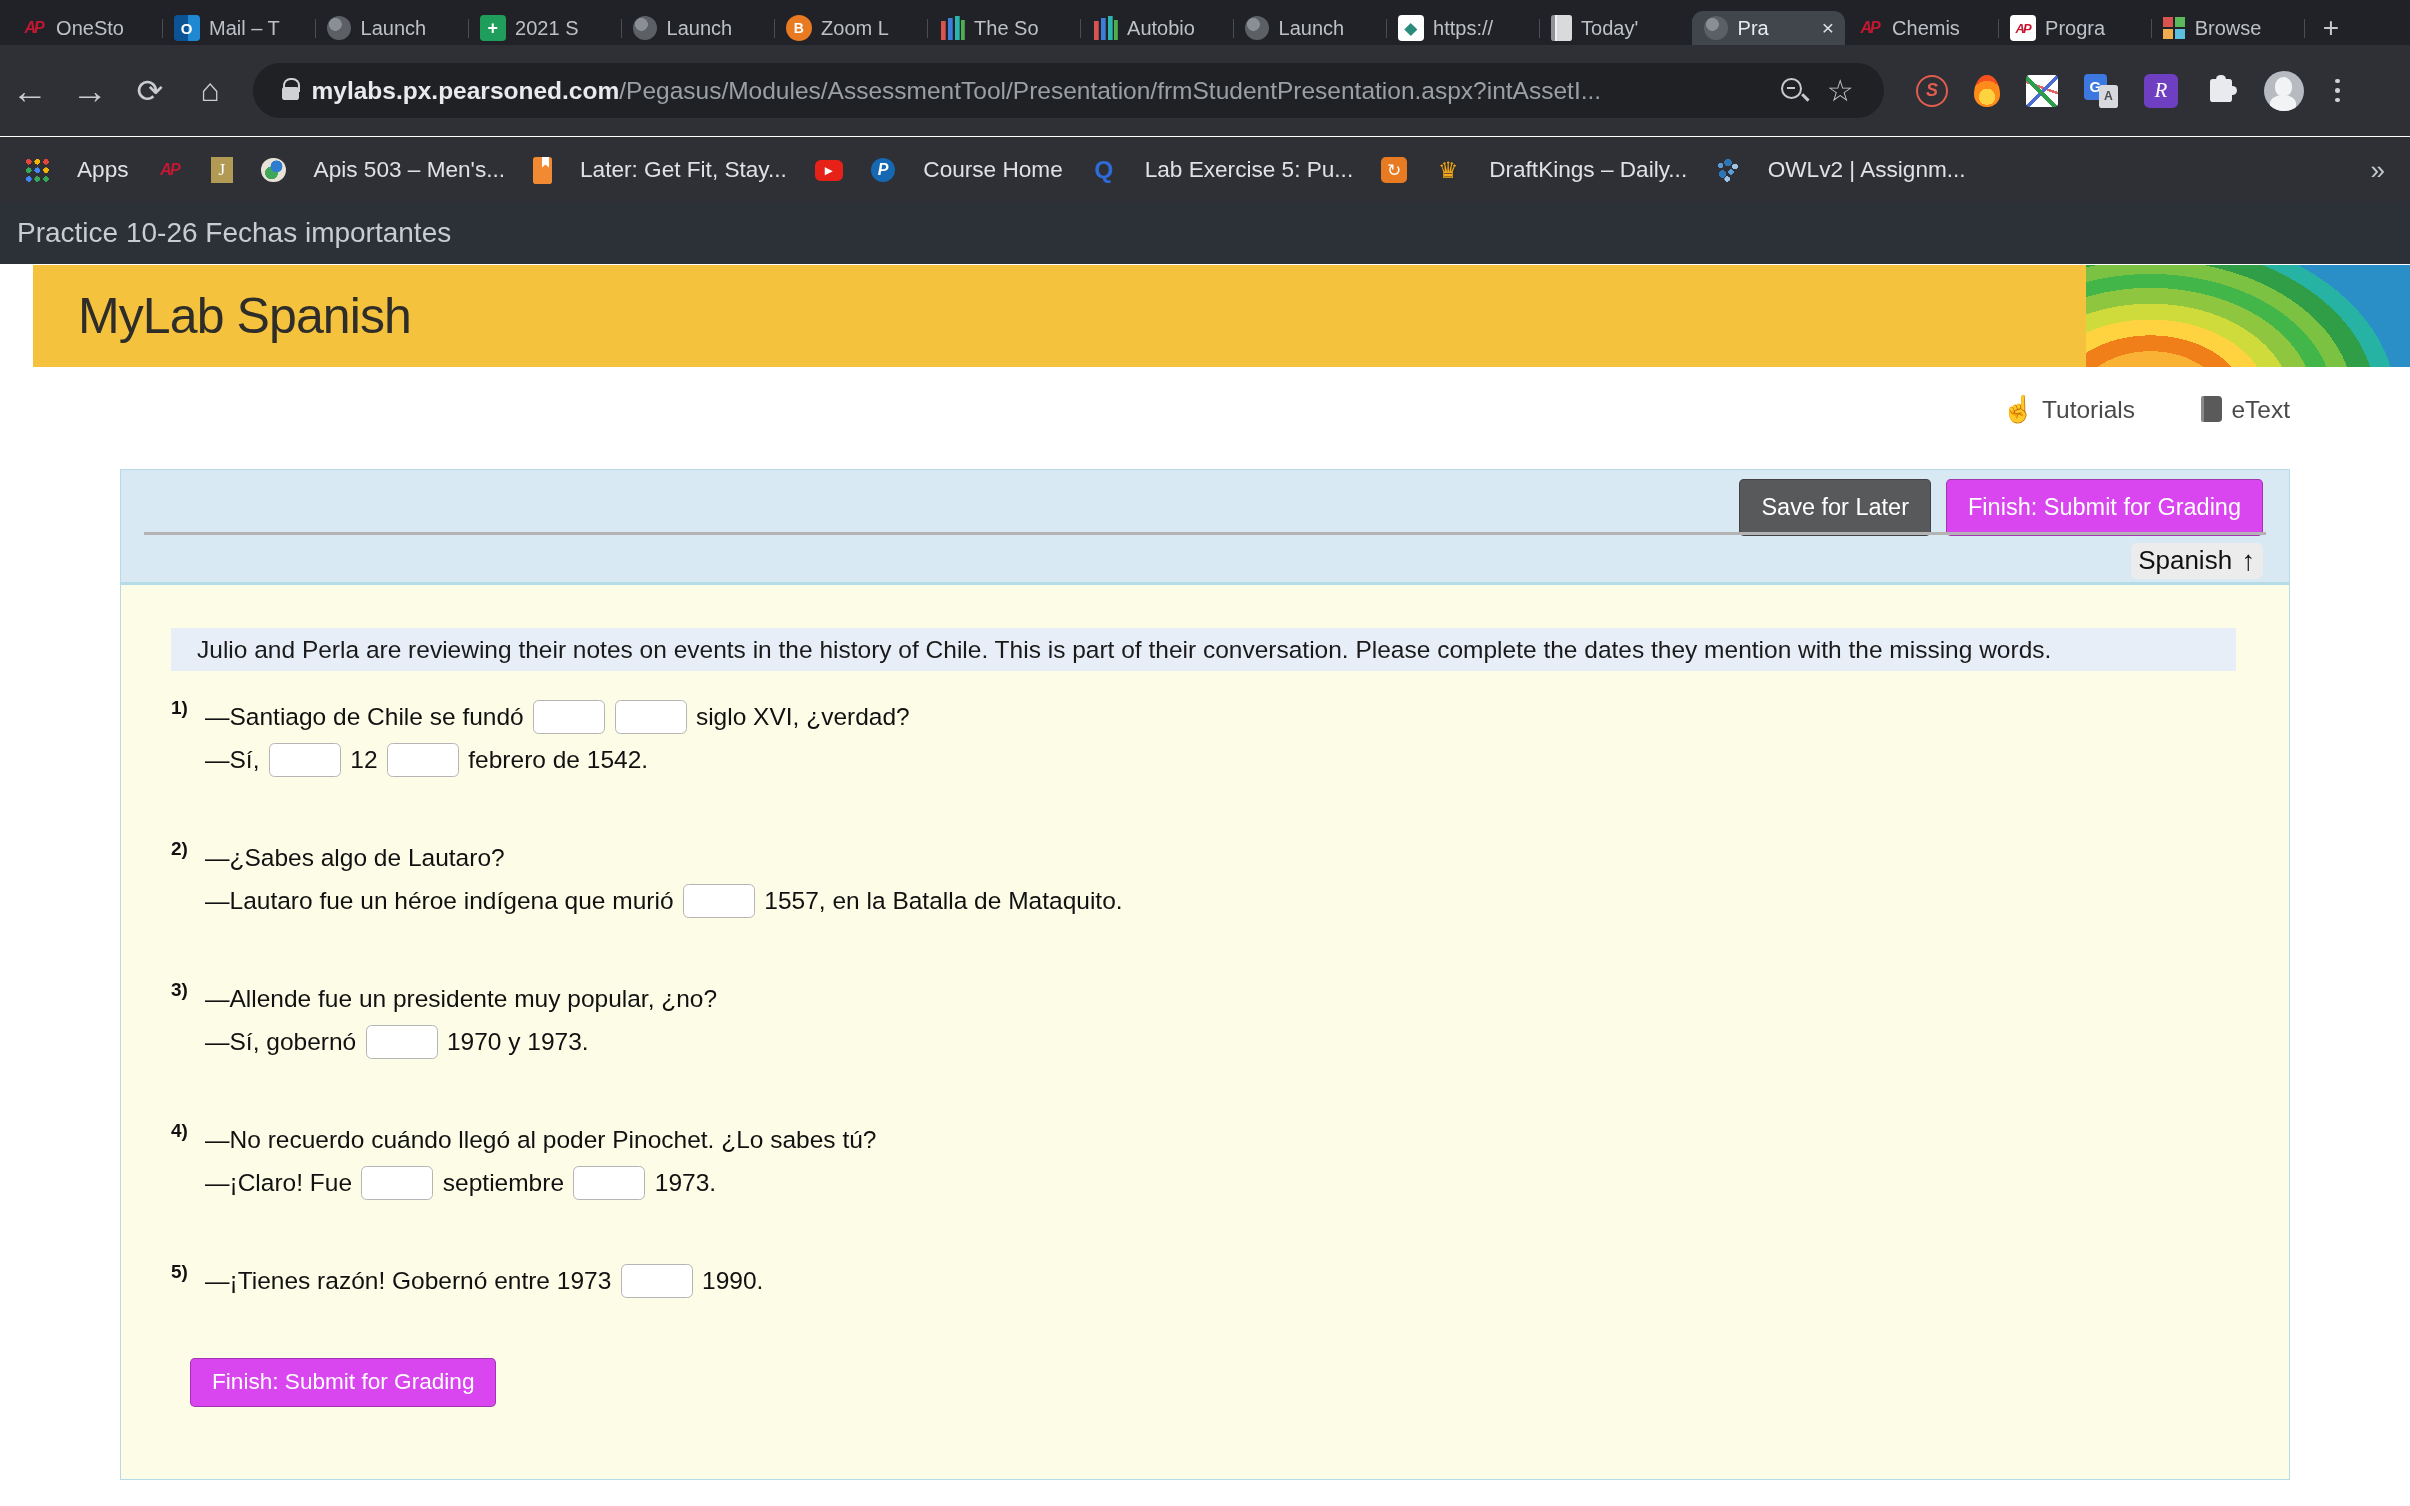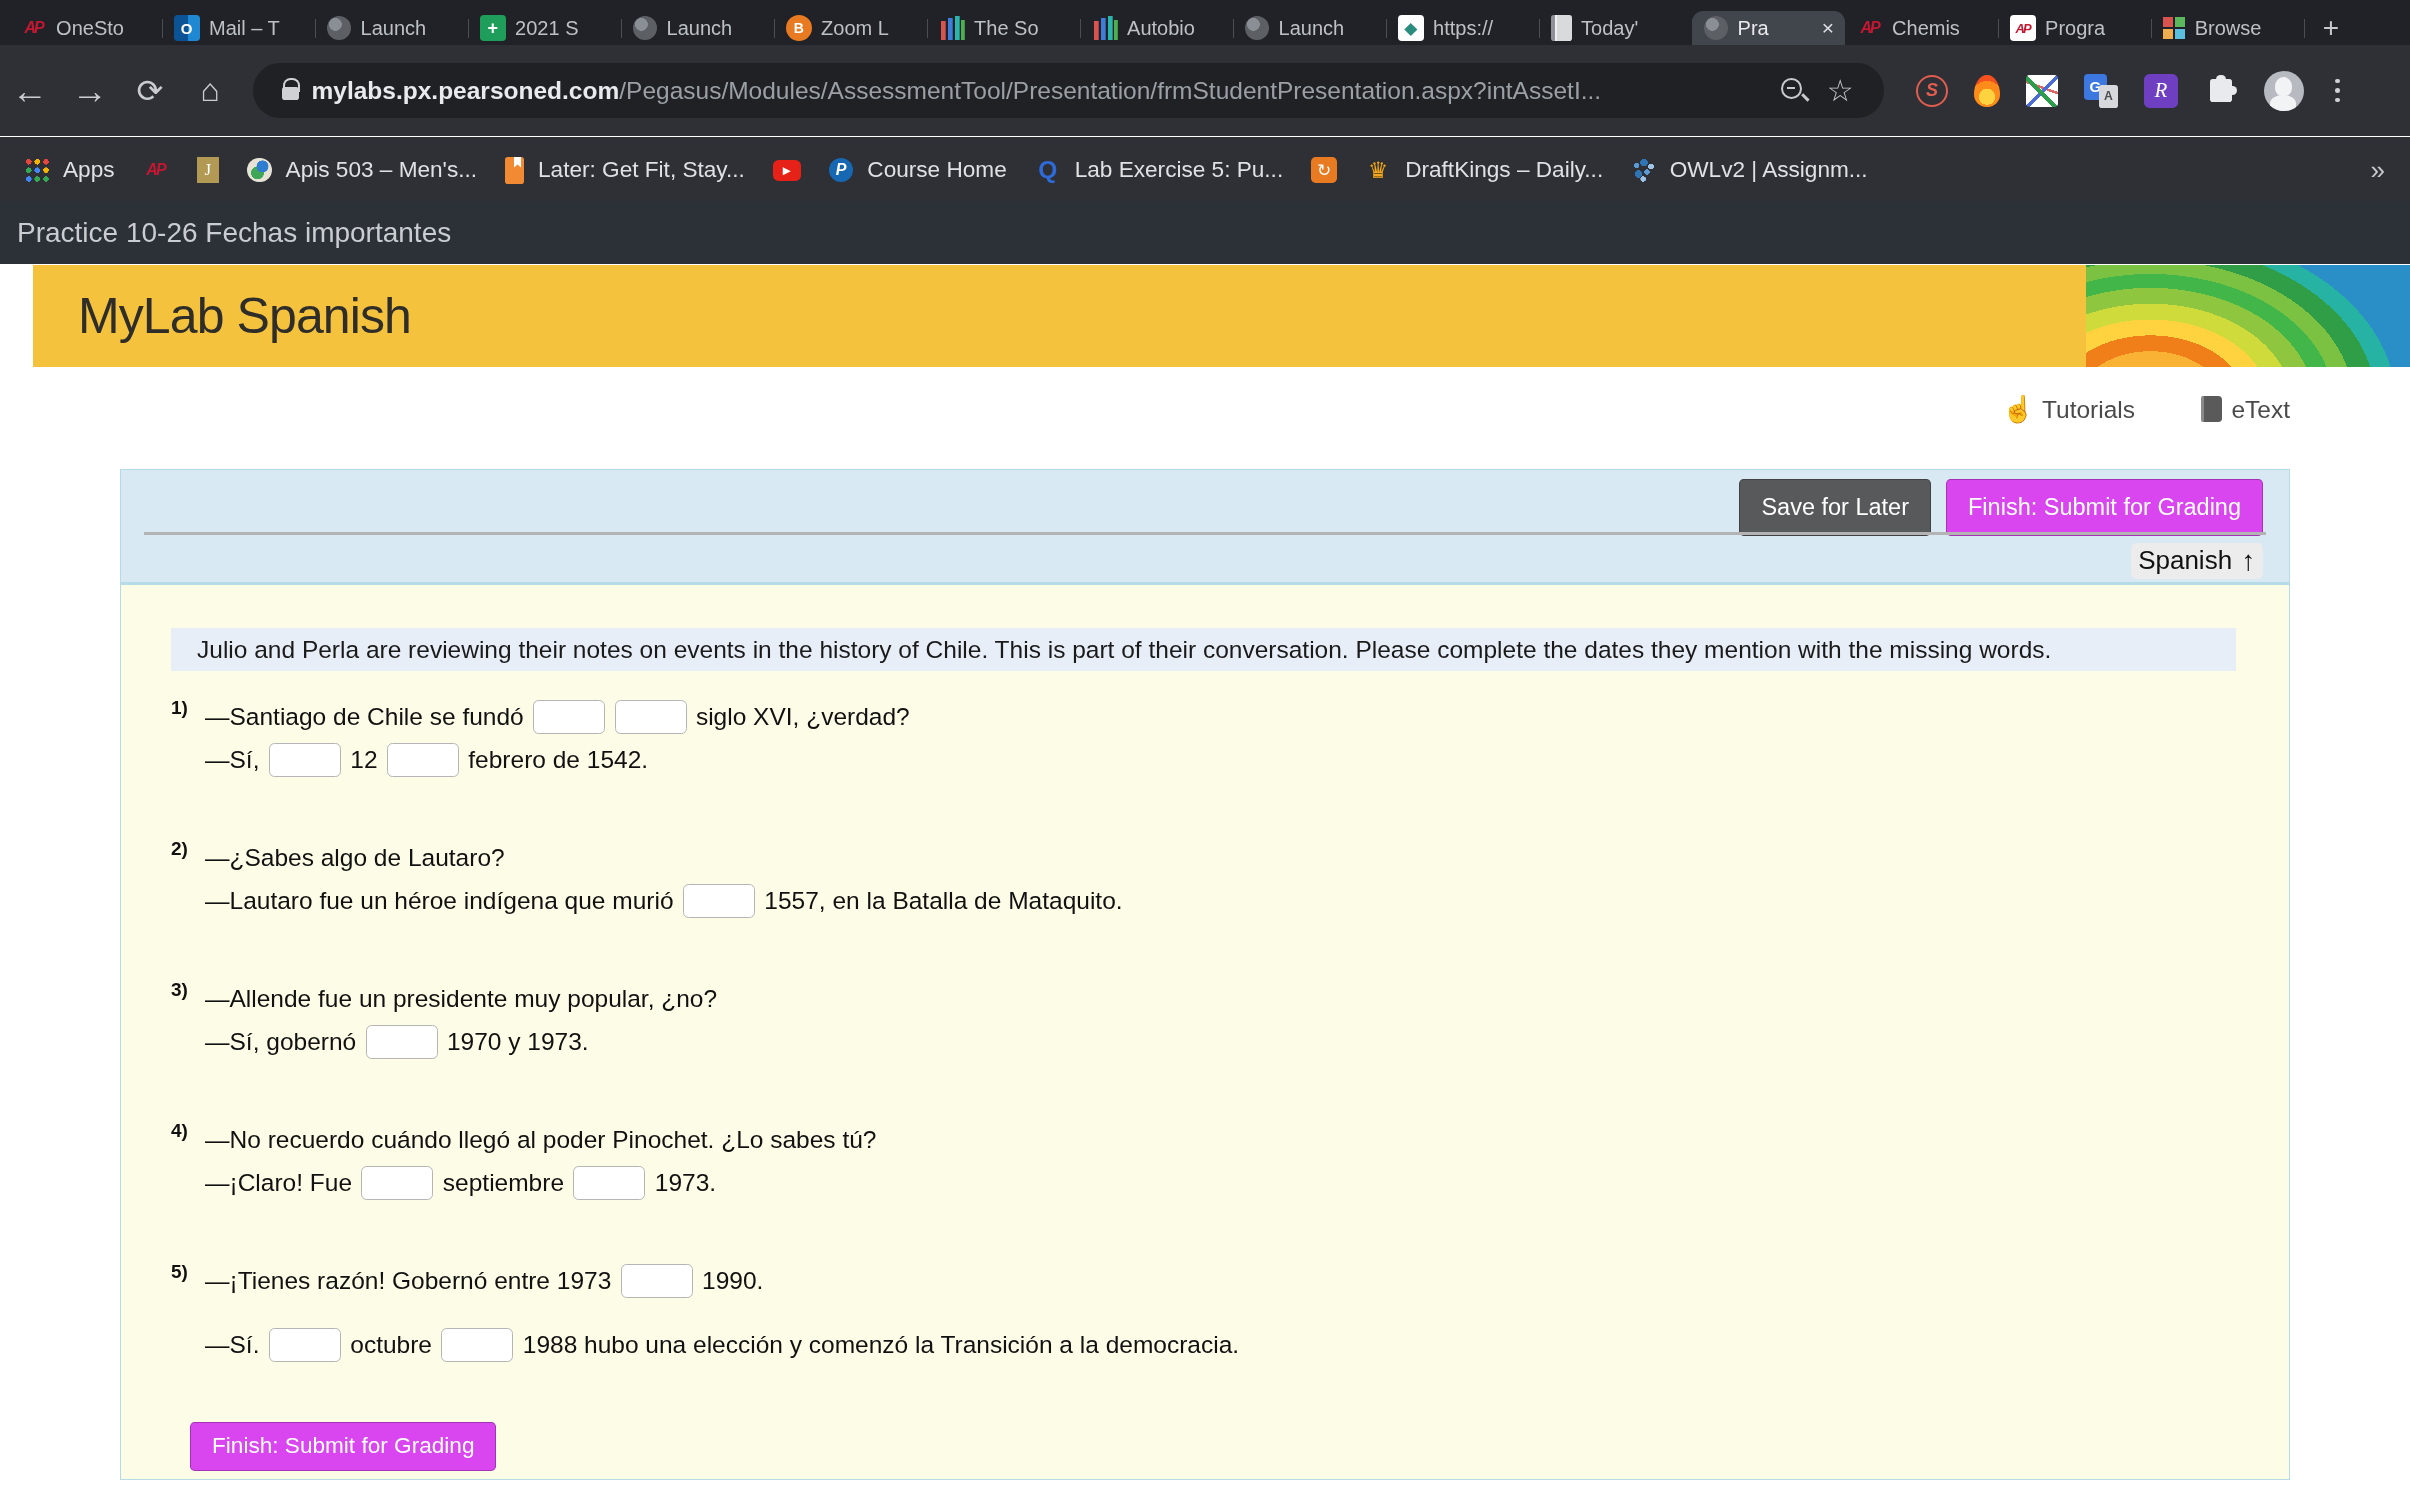--- a/index.html
+++ b/index.html
@@ -124,21 +124,21 @@
     overflow:hidden; }
   .avatar::before { content:""; position:absolute; left:11.3px; top:6.6px; width:17px; height:19px;
     background:#f2f3f5; border-radius:50% 50% 42% 42%; }
   .avatar::after { content:""; position:absolute; left:6.6px; top:24.5px; width:26px; height:17px;
     background:#f2f3f5; border-radius:50% 50% 0 0; }
   .kebab { display:flex; flex-direction:column; gap:4.7px; margin-left:5.6px; }
   .kebab i { width:4.7px; height:4.7px; border-radius:50%; background:#cfd1d4; }
 
   .bookmarks { position:absolute; left:0; top:137px; width:2411px; height:66px; background:#2e3035;
     display:flex; align-items:center; gap:28px; padding:0 24.5px; color:#dfe1e5; font-size:22.6px; }
-  .bm { display:flex; align-items:center; gap:14px; flex:0 0 auto; white-space:nowrap; }
+  .bm { display:flex; align-items:center; gap:28px; flex:0 0 auto; white-space:nowrap; }
   .bm-overflow { position:absolute; right:26px; color:#c6c9cd; font-size:26px; }
 
   
   .pagetitle { position:absolute; left:0; top:202px; width:2411px; height:62px; background:#2c3137;
     display:flex; align-items:center; padding-left:17px; color:#c9ccd1; font-size:28px; }
   .banner { position:absolute; left:0; top:265px; width:2411px; height:102px; background:#f4c23d;
     display:flex; align-items:center; overflow:hidden;margin-left:33px; }
   .banner-title { margin-left:45px; font-size:50px; color:#2e2d29; letter-spacing:-0.9px; }
   .swirl { position:absolute; right:0; top:0; width:358px; height:102px; background:
       radial-gradient(ellipse 282px 198px at 18% 135%,
@@ -482,27 +482,20 @@
     </div>
 
     <div class="q">
       <span class="qnum">5)</span>
       <div class="qlines">
         <div class="qline">
           <span>—¡Tienes razón! Gobernó entre 1973</span>
           <input class="blank" style="">
           <span>1990.</span>
         </div>
-        <div class="qline q5-gap">
-          <span>—Sí.</span>
-          <input class="blank" style="">
-          <span>octubre</span>
-          <input class="blank" style="">
-          <span>1988 hubo una elección y comenzó la Transición a la democracia.</span>
-        </div>
       </div>
     </div>
 
     <div class="submit-bottom">
       <div class="btn btn-blue" style="display:inline-flex; font-size:22.6px; height:49px;">Finish: Submit for Grading</div>
     </div>
   </div>
 </div>
 
 

